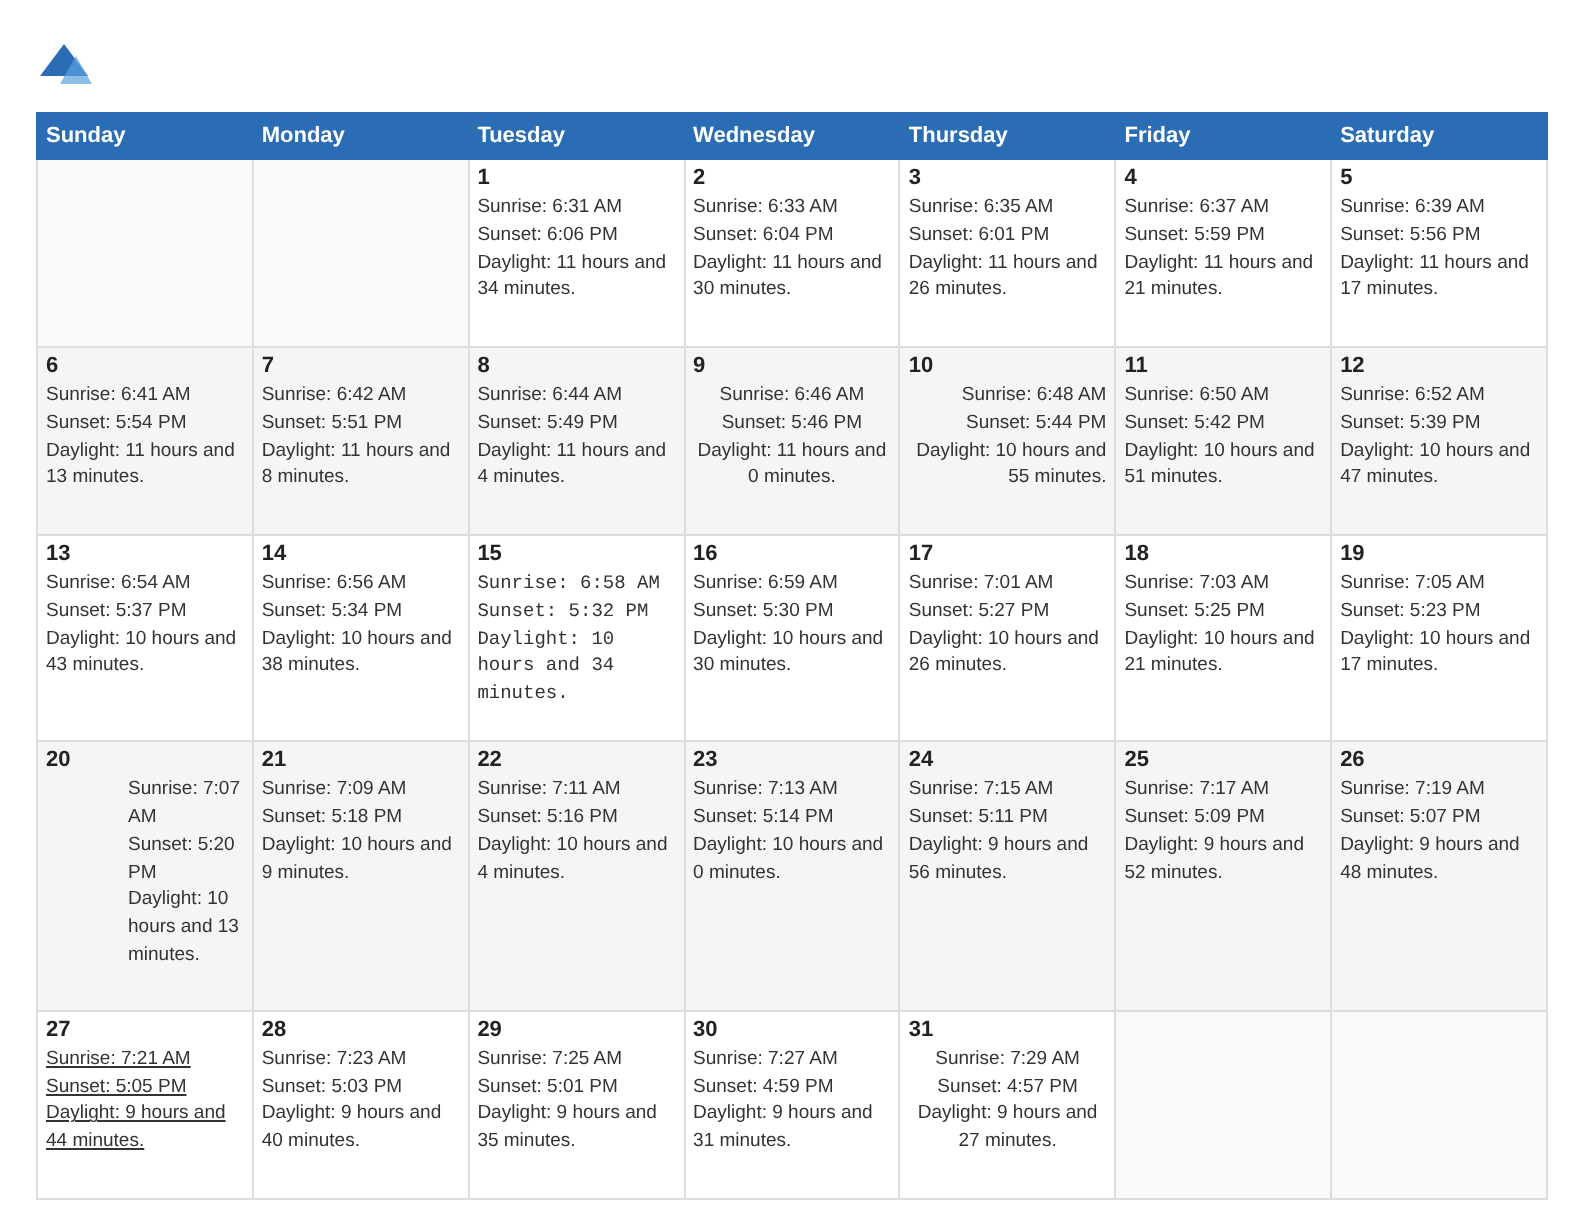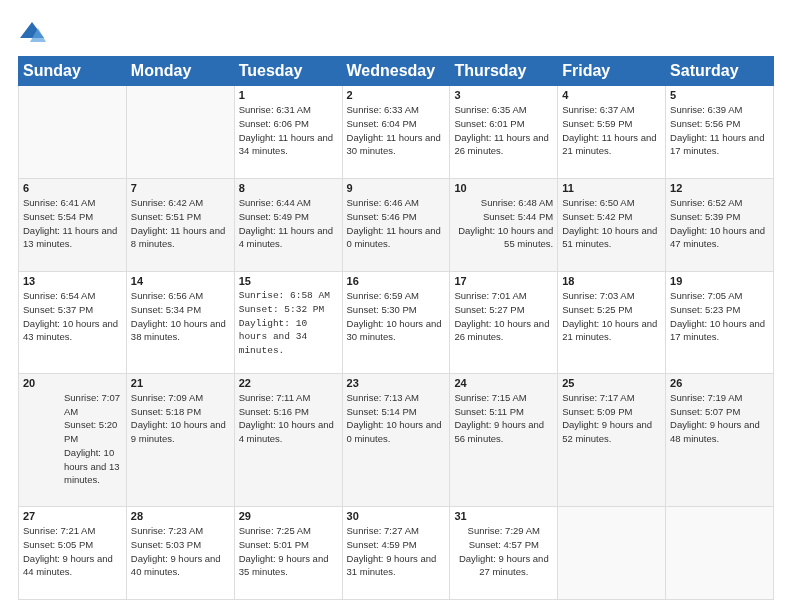--- a/index.html
+++ b/index.html
@@ -63,21 +63,21 @@
     .calendar {
       flex: 1;
       border: 1px solid #ccc;
       border-collapse: collapse;
       width: 100%;
       table-layout: fixed;
     }
     .calendar th {
       background: #2a6db5;
       color: #fff;
-      font-size: 16px;
+      font-size: 11px;
       font-weight: bold;
       padding: 5px 4px;
       text-align: left;
       border: 1px solid #2a6db5;
     }
     .calendar td {
       border: 1px solid #ddd;
       vertical-align: top;
       padding: 3px 4px;
       font-size: 9.5px;
@@ -184,21 +184,21 @@
 Daylight: 11 hours and 8 minutes.</div>
           </td>
           <td>
             <div class="day-num">8</div>
             <div class="day-info" style="white-space: pre-line;">Sunrise: 6:44 AM
 Sunset: 5:49 PM
 Daylight: 11 hours and 4 minutes.</div>
           </td>
           <td>
             <div class="day-num">9</div>
-            <div class="day-info" style="white-space: pre-line;">Sunrise: 6:46 AM
+            <div class="day-info" style="white-space: pre-line; text-align: center;">Sunrise: 6:46 AM
 Sunset: 5:46 PM
 Daylight: 11 hours and 0 minutes.</div>
           </td>
           <td>
             <div class="day-num">10</div>
             <div class="day-info" style="white-space: pre-line; text-align: right;">Sunrise: 6:48 AM
 Sunset: 5:44 PM
 Daylight: 10 hours and 55 minutes.</div>
           </td>
           <td>
@@ -298,21 +298,21 @@
           <td>
             <div class="day-num">26</div>
             <div class="day-info" style="white-space: pre-line;">Sunrise: 7:19 AM
 Sunset: 5:07 PM
 Daylight: 9 hours and 48 minutes.</div>
           </td>
         </tr>
         <tr>
           <td>
             <div class="day-num">27</div>
-            <div class="day-info" style="white-space: pre-line;">Sunrise: 7:21 AM
+            <div class="day-info" style="white-space: pre-line; text-decoration: underline;">Sunrise: 7:21 AM
 Sunset: 5:05 PM
 Daylight: 9 hours and 44 minutes.</div>
           </td>
           <td>
             <div class="day-num">28</div>
             <div class="day-info" style="white-space: pre-line;">Sunrise: 7:23 AM
 Sunset: 5:03 PM
 Daylight: 9 hours and 40 minutes.</div>
           </td>
           <td>

